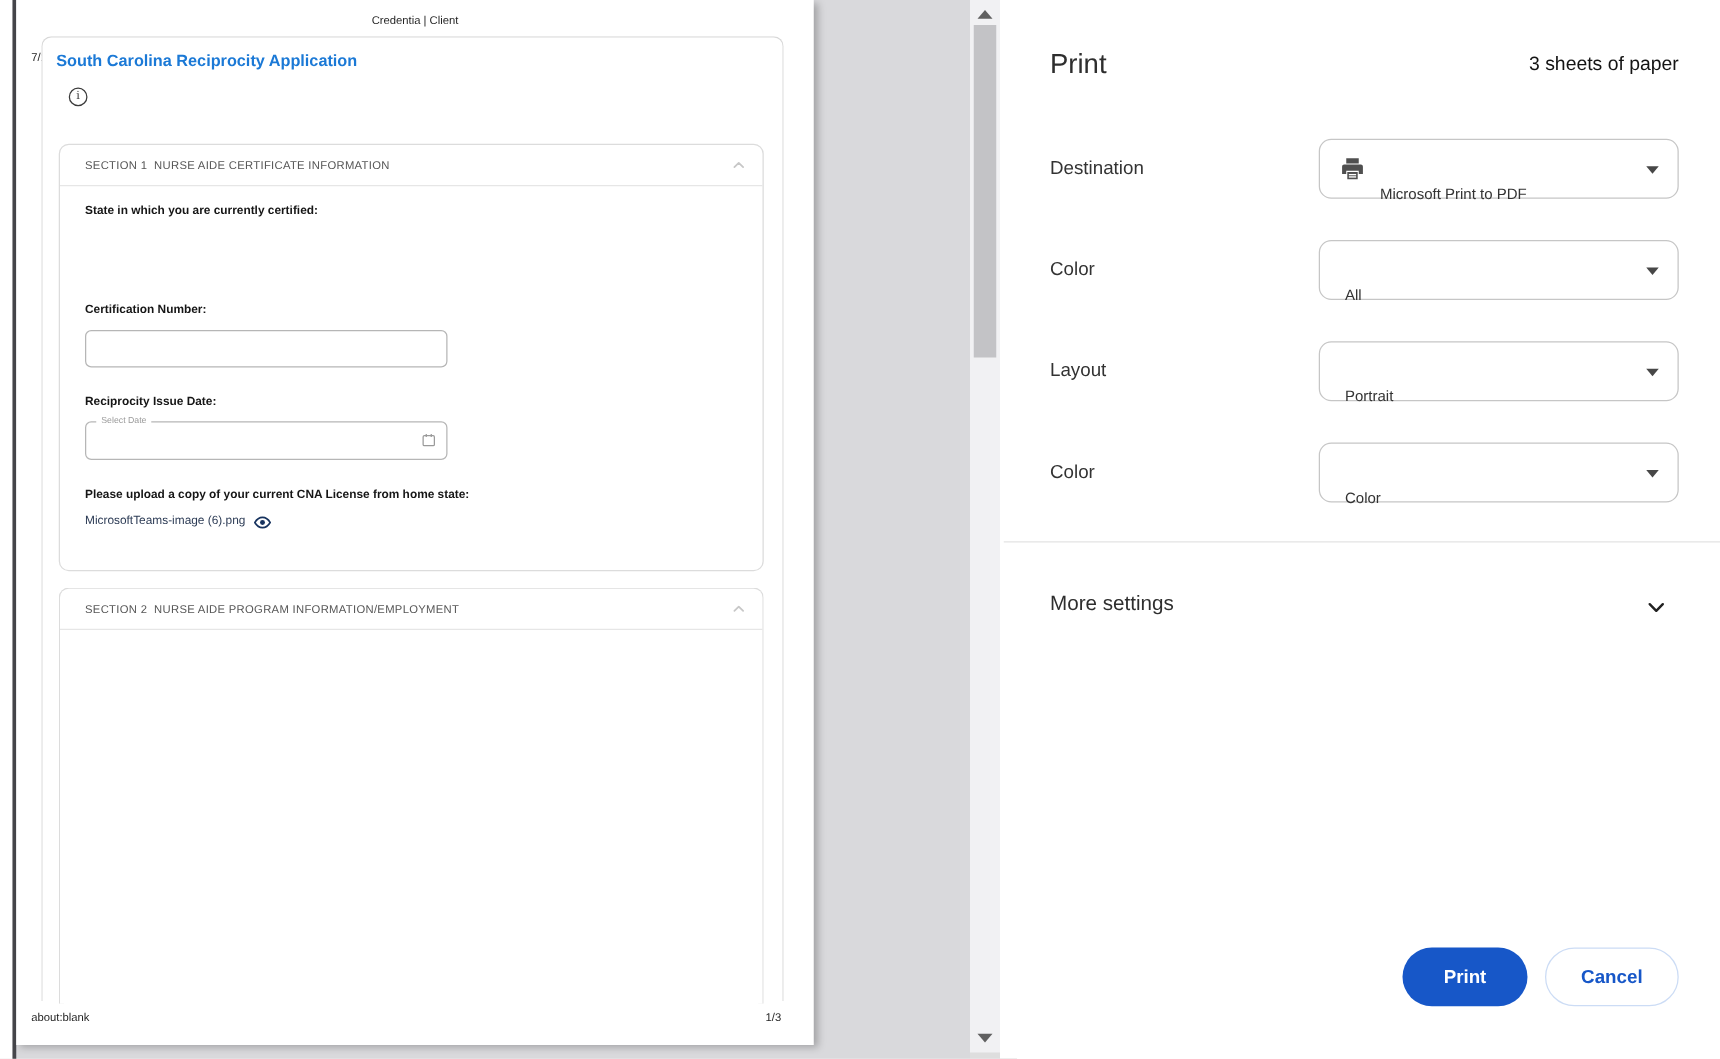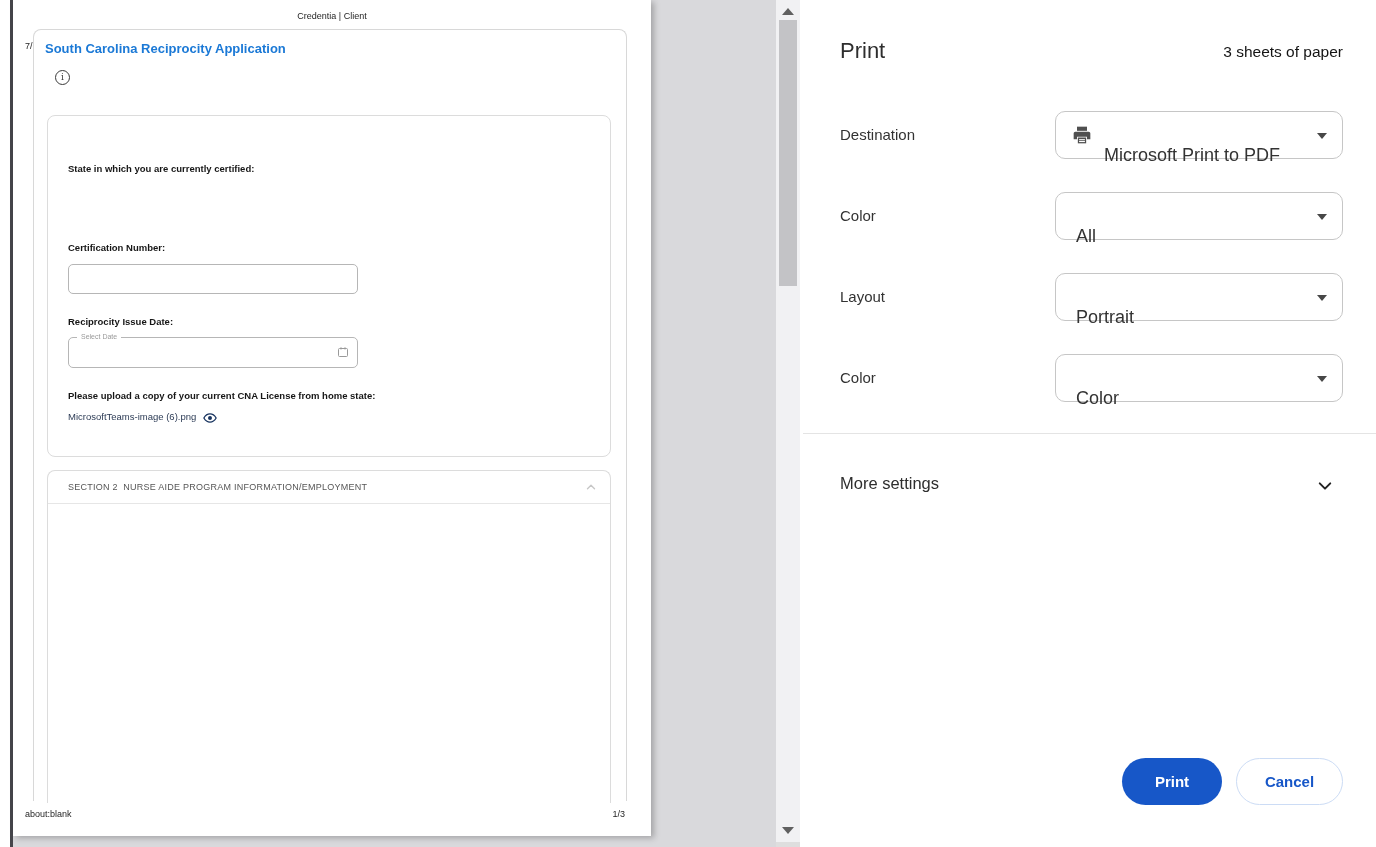--- a/index.html
+++ b/index.html
@@ -48,21 +48,21 @@
         border-left:6px solid transparent;border-right:6px solid transparent;border-top:7px solid #606060;}
   .h-scrollbar{position:absolute;left:776px;top:842px;width:600px;height:5px;background:#dedede;}
   .h-thumb{position:absolute;left:24px;top:0;width:48px;height:5px;background:#ababab;}
   
   .print-panel{position:absolute;left:800px;top:0;width:576px;height:847px;background:#ffffff;}
   .pp-title{position:absolute;left:40px;top:38px;font-size:22px;font-weight:400;color:#2e2e2e;}
   .pp-sheets{position:absolute;right:33px;top:43px;font-size:15.5px;color:#141414;}
   .pp-row-label{position:absolute;left:40px;font-size:15px;color:#333333;height:48px;line-height:48px;}
   .pp-dropdown{position:absolute;left:255px;width:288px;height:48px;border:1px solid #c6c6c6;border-radius:10px;
         background:#fff;box-sizing:border-box;display:flex;align-items:center;cursor:pointer;}
-  .pp-dd-text{font-size:18px;color:#333333;margin-left:20px;margin-top:40px;}
+  .pp-dd-text{font-size:12px;color:#333333;margin-left:20px;margin-top:40px;}
   .pp-dd-text.with-icon{margin-left:12px;}
   .pp-dd-caret{position:absolute;right:15px;top:21px;width:0;height:0;
         border-left:5px solid transparent;border-right:5px solid transparent;border-top:6px solid #474747;}
   .printer-icon{margin-left:16px;width:20px;height:20px;flex:0 0 auto;}
   .pp-divider{position:absolute;left:3px;top:433px;width:573px;height:1px;background:#e4e4e4;}
   .pp-more{position:absolute;left:40px;top:474px;font-size:16.5px;color:#2e2e2e;cursor:pointer;}
   .pp-more-chevron{position:absolute;right:42px;top:477px;width:18px;height:18px;cursor:pointer;}
   .btn{position:absolute;top:758px;height:47px;border-radius:24px;font-size:15px;font-weight:bold;
         display:flex;align-items:center;justify-content:center;cursor:pointer;box-sizing:border-box;}
   .btn-print{left:322px;width:100px;background:#1757c8;color:#ffffff;}
@@ -77,20 +77,26 @@
 
   <div class="page">
     <div class="pv-header-left">7/18/24, 7:27 PM</div>
     <div class="pv-header-center">Credentia | Client</div>
 
     <div class="outer-card"></div>
     <div class="pv-title">South Carolina Reciprocity Application</div>
     <div class="info-icon"></div>
 
     <div class="sec-card s1">
+      <div class="sec-header">
+        <div class="sec-title">SECTION 1  NURSE AIDE CERTIFICATE INFORMATION</div>
+        <svg class="sec-chevron" viewBox="0 0 24 24">
+          <polyline points="6,15 12,9 18,15" fill="none" stroke="#c7c7c7" stroke-width="2.4" stroke-linecap="round" stroke-linejoin="round"></polyline>
+        </svg>
+      </div>
 
       <div class="pv-label" style="top:47px">State in which you are currently certified:</div>
 
       <div class="pv-label" style="top:126px">Certification Number:</div>
       <div class="pv-input" style="top:148px"></div>
 
       <div class="pv-label" style="top:200px">Reciprocity Issue Date:</div>
       <div class="pv-input" style="top:221px;height:29px">
         <div class="notch-label">Select Date</div>
         <svg class="cal-icon" viewBox="0 0 24 24">

